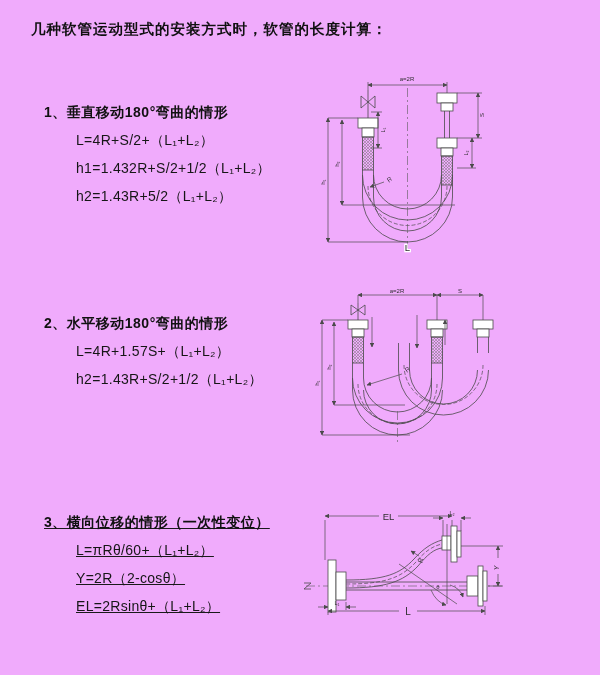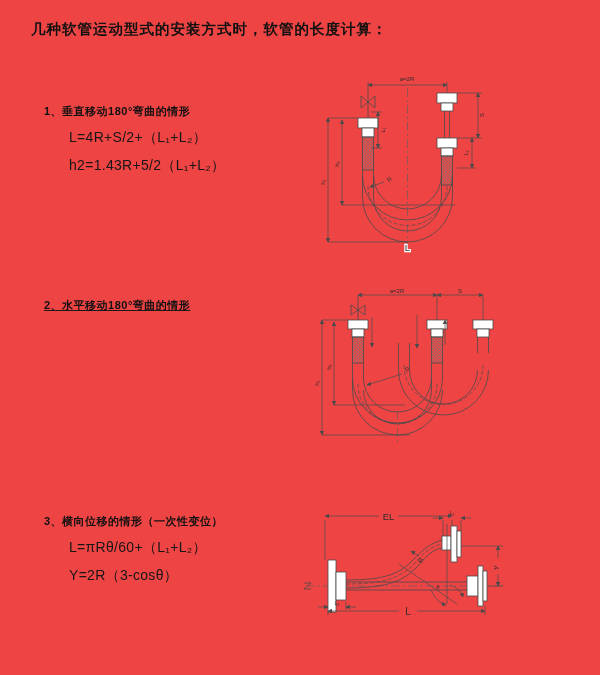--- a/index.html
+++ b/index.html
@@ -1,27 +1,27 @@
 <!DOCTYPE html>
 <html><head>
 <meta charset="utf-8">
 <style>
   html,body{margin:0;padding:0;background:#e8e8e8;}
   .page{
-    position:relative;width:600px;height:675px;background:#ef4444;
+    position:relative;width:600px;height:675px;background:#f0abfc;
     font-family:"Liberation Sans","DejaVu Sans",sans-serif;color:#1a1a1a;
     overflow:hidden;margin:0 auto;
   }
   .page-title{
     position:absolute;left:31px;top:20px;font-size:14.5px;font-weight:700;
     letter-spacing:1px;color:#111;
   }
   .sec{position:absolute;left:44px;}
-  .sec-heading{font-size:11px;font-weight:700;color:#111;letter-spacing:.5px;margin:0 0 7px 0;}
-  .formula{font-size:14px;font-weight:400;color:#161616;margin:8px 0 0 25px;line-height:20px;letter-spacing:.3px;}
+  .sec-heading{font-size:14px;font-weight:700;color:#111;letter-spacing:.5px;margin:0 0 7px 0;}
+  .formula{font-size:14px;font-weight:400;color:#161616;margin:8px 0 0 32px;line-height:20px;letter-spacing:.3px;}
   .diagram{position:absolute;}
   
   .d-line{fill:none;stroke:#4a4a4a;stroke-width:.8;}
   .d-dash{fill:none;stroke:#4a4a4a;stroke-width:.7;stroke-dasharray:4 2;}
   .d-cl{fill:none;stroke:#5a5a5a;stroke-width:.6;stroke-dasharray:9 3 2 3;}
   .d-dim{fill:none;stroke:#4a4a4a;stroke-width:.7;}
   .d-part{fill:#ffffff;stroke:#4a4a4a;stroke-width:.8;}
   .d-braid{fill:url(#braidpat);stroke:#4a4a4a;stroke-width:.8;}
   .d-txt{fill:#2e2e2e;font-size:6px;font-family:"Liberation Sans","DejaVu Sans",sans-serif;}
   .d-txt-big{fill:#2e2e2e;font-size:9.5px;font-family:"Liberation Sans","DejaVu Sans",sans-serif;}
@@ -30,20 +30,21 @@
 </head>
 <body>
 
 <div class="page">
 
   <div class="page-title">几种软管运动型式的安装方式时，软管的长度计算：</div>
 
   <div class="sec" style="top:104px;">
     <div class="sec-heading">1、垂直移动180°弯曲的情形</div>
     <div class="formula">L=4R+S/2+（L₁+L₂）</div>
+    <div class="formula">h1=1.432R+S/2+1/2（L₁+L₂）</div>
     <div class="formula">h2=1.43R+5/2（L₁+L₂）</div>
   </div>
 
   <svg class="diagram" style="left:305px;top:70px;" width="285" height="195" viewBox="0 0 285 195">
     <defs>
       <pattern id="braidpat" width="3" height="3" patternUnits="userSpaceOnUse">
         <path d="M0,3 L3,0 M0,0 L3,3" stroke="#787878" stroke-width="0.5" fill="none"></path>
       </pattern>
       <marker id="ar" viewBox="0 0 10 10" refX="9" refY="5" markerWidth="6.5" markerHeight="6.5" orient="auto-start-reverse">
         <path d="M0,0 L10,5 L0,10 z" fill="#4a4a4a"></path>
@@ -116,22 +117,24 @@
     </g>
 
     <g>
       <path class="d-dim" d="M79,112 L65,117" marker-end="url(#ar)"></path>
       <text class="d-txt" x="86" y="111" text-anchor="middle" transform="rotate(-45 86 111)" style="font-size:6.5px;font-style:italic">R</text>
     </g>
 
     <text class="d-txt-big halo" x="102.5" y="181" text-anchor="middle">L</text>
   </svg>
 
-  <div class="sec" style="top:298px;text-decoration:underline;">
+  <div class="sec" style="top:315px;">
     <div class="sec-heading">2、水平移动180°弯曲的情形</div>
+    <div class="formula">L=4R+1.57S+（L₁+L₂）</div>
+    <div class="formula">h2=1.43R+S/2+1/2（L₁+L₂）</div>
   </div>
 
   <svg class="diagram" style="left:310px;top:283px;" width="275" height="170" viewBox="0 0 275 170">
 
     <g>
       <path class="d-dim" d="M48,12 V20 M127,12 V37 M173,12 V37"></path>
       <path class="d-dim" d="M48,12 H127" marker-start="url(#ar)" marker-end="url(#ar)"></path>
       <path class="d-dim" d="M127,12 H173" marker-start="url(#ar)" marker-end="url(#ar)"></path>
       <text class="d-txt" x="87" y="9.5" text-anchor="middle">a=2R</text>
       <text class="d-txt" x="150" y="9.5" text-anchor="middle">S</text>
@@ -188,24 +191,25 @@
       <path class="d-dim" d="M107,32 V65" marker-end="url(#ar)"></path>
       <path class="d-dim" d="M135,62 V37" marker-end="url(#ar)"></path>
     </g>
 
     <g>
       <path class="d-dim" d="M92,91 L57,102" marker-end="url(#ar)"></path>
       <text class="d-txt" x="99" y="88" text-anchor="middle" transform="rotate(-45 99 88)" style="font-size:6.5px;font-style:italic">R</text>
     </g>
   </svg>
 
-  <div class="sec" style="top:514px;">
+  <div class="sec" style="top:514px;text-decoration:underline;">
     <div class="sec-heading">3、横向位移的情形（一次性变位）</div>
     <div class="formula">L=πRθ/60+（L₁+L₂）</div>
-    <div class="formula">Y=2R（3-cosθ）</div>
+    <div class="formula">Y=2R（2-cosθ）</div>
+    <div class="formula">EL=2Rsinθ+（L₁+L₂）</div>
   </div>
 
   <svg class="diagram" style="left:300px;top:498px;" width="290" height="150" viewBox="0 0 290 150">
 
     <path class="d-cl" d="M6,88 H204"></path>
     <path class="d-line" d="M4,85 H11 L4,91 H11"></path>
 
     <g>
       <rect class="d-part" x="28" y="62" width="8" height="52"></rect>
       <rect class="d-part" x="36" y="74" width="10" height="28"></rect>

